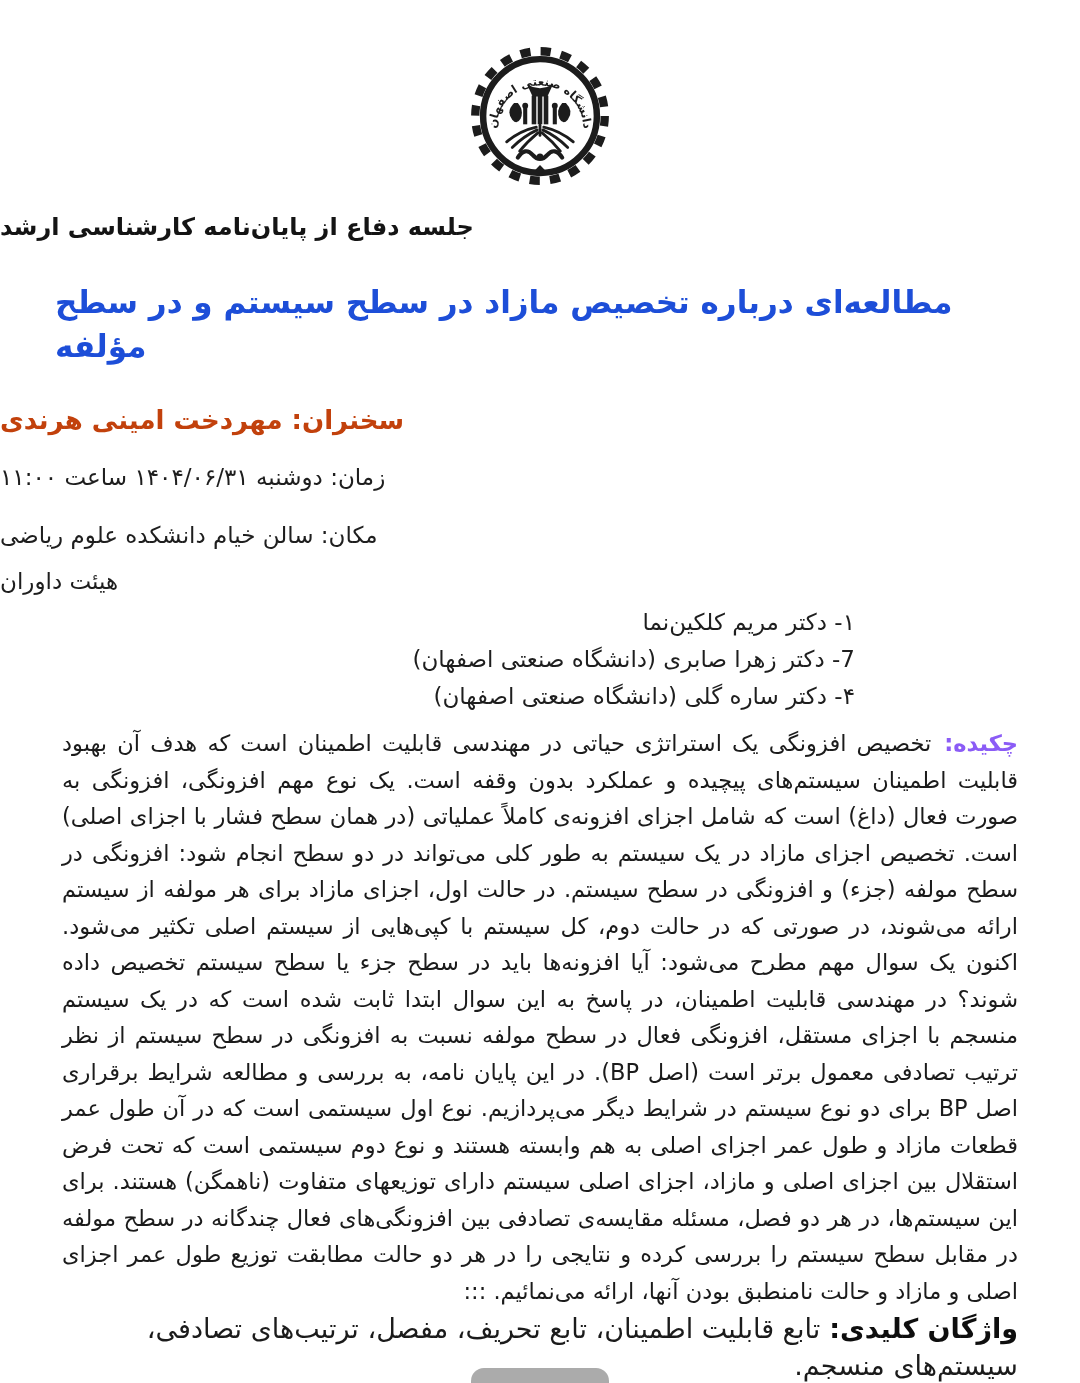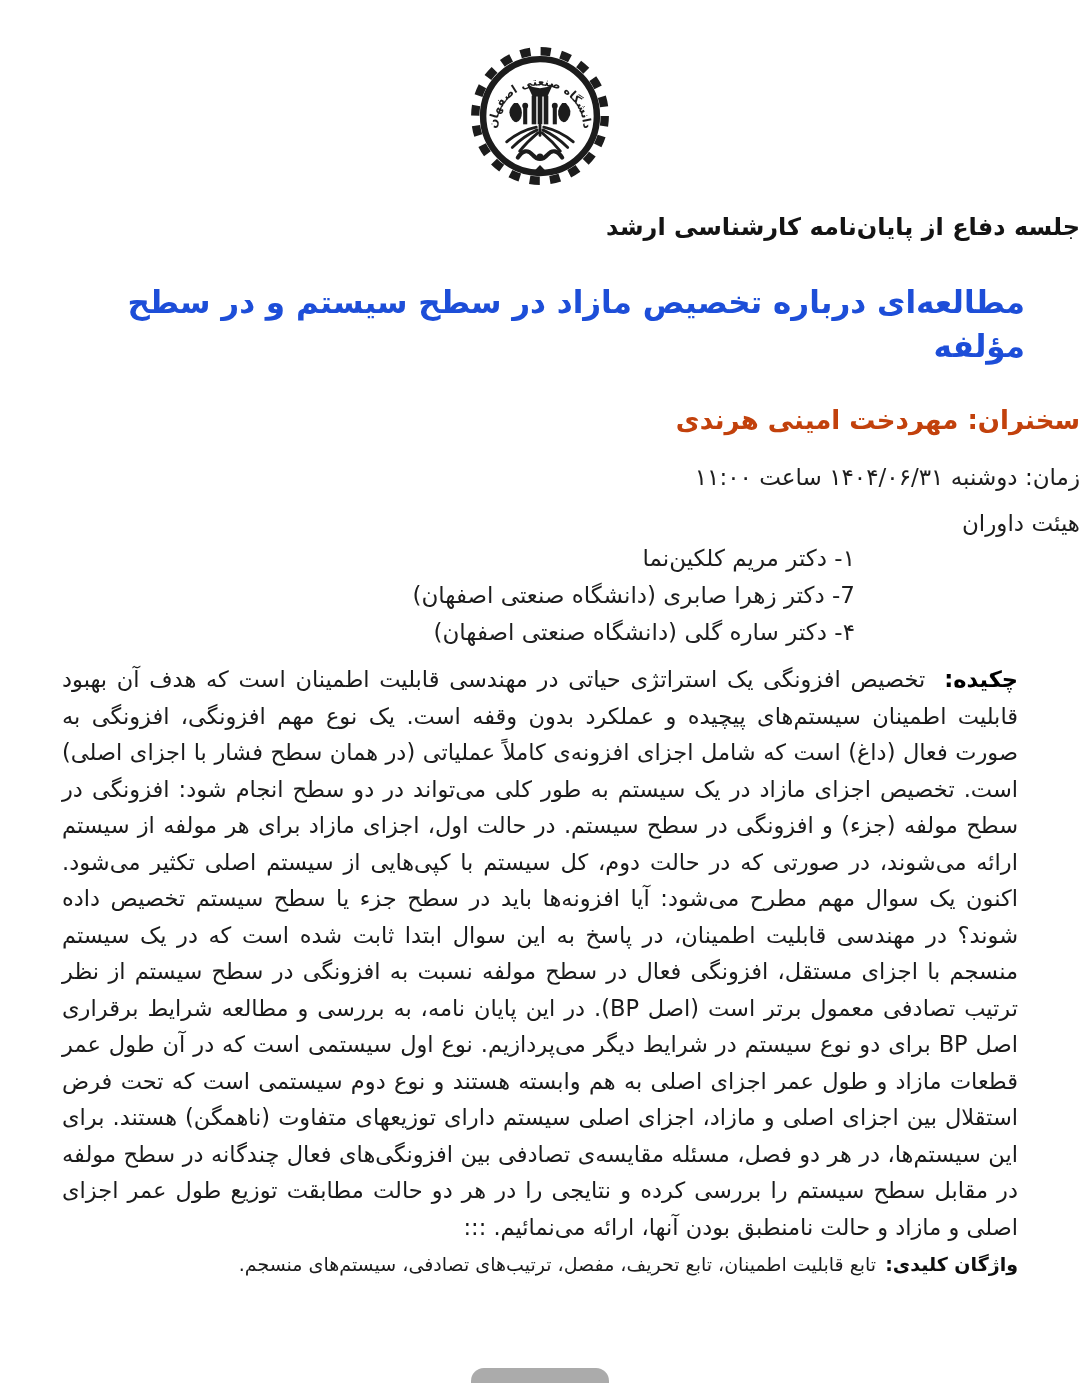--- a/index.html
+++ b/index.html
@@ -21,21 +21,21 @@
   .logo-wrap {
     padding-top: 42px;
     text-align: center;
     height: 148px;
   }
   .logo-wrap svg {
     width: 148px;
     height: 148px;
   }
   .center-line {
-    text-align: right;
+    text-align: left;
   }
   .session-type {
     margin-top: 20px;
     font-size: 24px;
     line-height: 34px;
     font-weight: bold;
     color: #141414;
   }
   .thesis-title {
     margin: 36px 55px 0;
@@ -53,40 +53,41 @@
   }
   .info-line {
     font-size: 23px;
     line-height: 34px;
     color: #1e1e1e;
   }
   .time-line { margin-top: 22px; }
   .location-line { margin-top: 24px; }
   .committee-heading { margin-top: 12px; }
   .committee-list {
+    margin-top: 6px;
     margin-right: 225px;
     text-align: right;
     font-size: 23px;
     line-height: 37px;
     color: #1e1e1e;
   }
   .abstract-paragraph {
     margin: 10px 62px 0;
     font-size: 22.5px;
     line-height: 36.5px;
     text-align: justify;
     color: #1b1b1b;
   }
   .abstract-paragraph .lead-label {
-    margin-left: 19px;
-    color: #000000;
+    margin-left: 13px;
+    color: #8b5cf6;
   }
   .keywords-line {
     margin: 1px 62px 0;
-    font-size: 19px;
+    font-size: 27px;
     line-height: 37px;
     text-align: right;
     color: #1b1b1b;
   }
   .keywords-line .lead-label {
     margin-left: 9px;
     color: #0e0e0e;
   }
   .home-indicator {
     position: absolute;
@@ -147,20 +148,21 @@
   </div>
 
   <div class="center-line session-type">جلسه دفاع از پایان‌نامه کارشناسی ارشد</div>
 
   <div class="center-line thesis-title">مطالعه‌ای درباره تخصیص مازاد در سطح سیستم و در سطح مؤلفه</div>
 
   <div class="center-line speaker-line">سخنران: مهردخت امینی هرندی</div>
 
   <div class="center-line info-line time-line">زمان: دوشنبه ۱۴۰۴/۰۶/۳۱ ساعت ۱۱:۰۰</div>
 
+  <div class="center-line info-line location-line">مکان: سالن خیام دانشکده علوم ریاضی</div>
 
   <div class="center-line info-line committee-heading">هیئت داوران</div>
 
   <div class="committee-list">
     <div class="committee-item">۱- دکتر مریم کلکین‌نما</div>
     <div class="committee-item">7- دکتر زهرا صابری  (دانشگاه صنعتی اصفهان)</div>
     <div class="committee-item">۴- دکتر ساره گلی  (دانشگاه صنعتی اصفهان)</div>
   </div>
 
   <p class="abstract-paragraph"><b class="lead-label">چکیده:</b><span>تخصیص افزونگی یک استراتژی حیاتی در مهندسی قابلیت اطمینان است که هدف آن بهبود قابلیت اطمینان سیستم‌های پیچیده و عملکرد بدون وقفه است. یک نوع مهم افزونگی، افزونگی به صورت فعال (داغ) است که شامل اجزای افزونه‌ی کاملاً عملیاتی (در همان سطح فشار با اجزای اصلی) است. تخصیص اجزای مازاد در یک سیستم به طور کلی می‌تواند در دو سطح انجام شود: افزونگی در سطح مولفه (جزء) و افزونگی در سطح سیستم. در حالت اول، اجزای مازاد برای هر مولفه از سیستم ارائه می‌شوند، در صورتی که در حالت دوم، کل سیستم با کپی‌هایی از سیستم اصلی تکثیر می‌شود. اکنون یک سوال مهم مطرح می‌شود: آیا افزونه‌ها باید در سطح جزء یا سطح سیستم تخصیص داده شوند؟ در مهندسی قابلیت اطمینان، در پاسخ به این سوال ابتدا ثابت شده است که در یک سیستم منسجم با اجزای مستقل، افزونگی فعال در سطح مولفه نسبت به افزونگی در سطح سیستم از نظر ترتیب تصادفی معمول برتر است (اصل BP). در این پایان نامه، به بررسی و مطالعه شرایط برقراری اصل BP برای دو نوع سیستم در شرایط دیگر می‌پردازیم. نوع اول سیستمی است که در آن طول عمر قطعات مازاد و طول عمر اجزای اصلی به هم وابسته هستند و نوع دوم سیستمی است که تحت فرض استقلال بین اجزای اصلی و مازاد، اجزای اصلی سیستم دارای توزیعهای متفاوت (ناهمگن) هستند. برای این سیستم‌ها، در هر دو فصل، مسئله مقایسه‌ی تصادفی بین افزونگی‌های فعال چندگانه در سطح مولفه در مقابل سطح سیستم را بررسی کرده و نتایجی را در هر دو حالت مطابقت توزیع طول عمر اجزای اصلی و مازاد و حالت نامنطبق بودن آنها، ارائه می‌نمائیم. :::</span></p>

